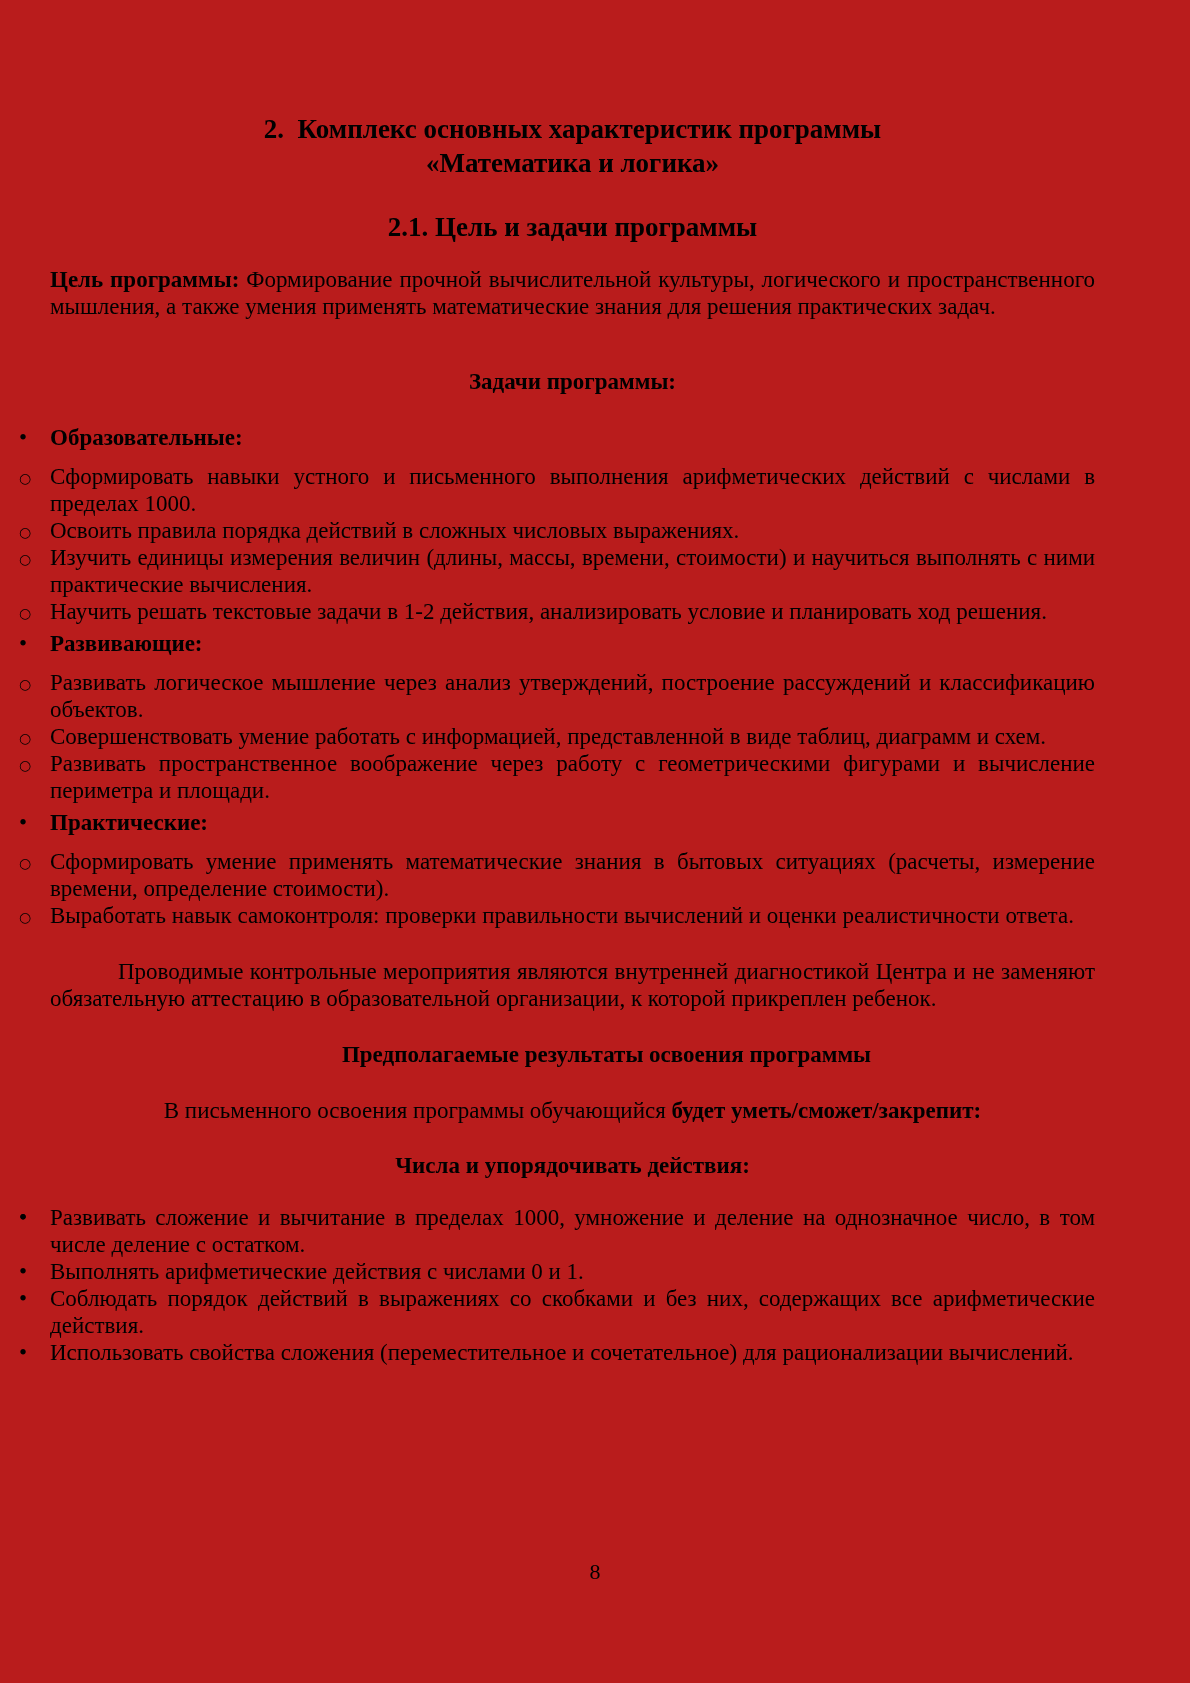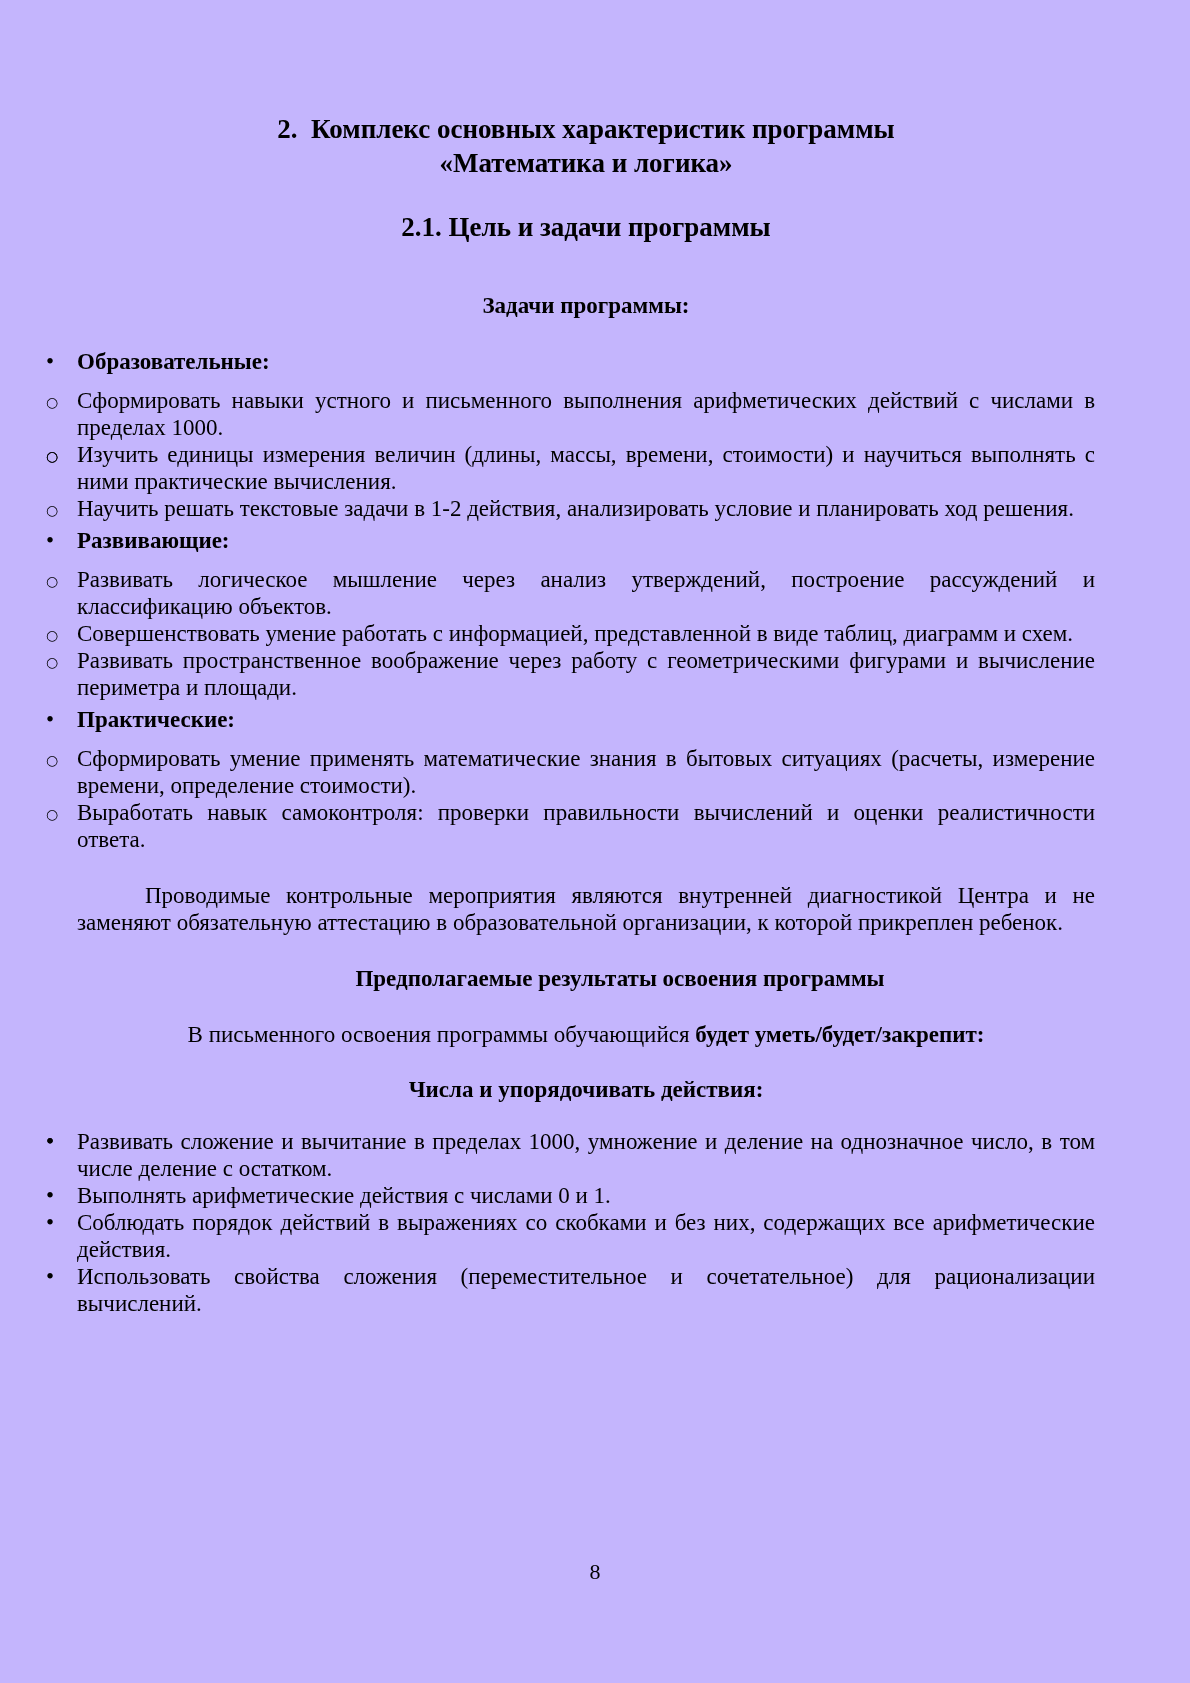--- a/index.html
+++ b/index.html
@@ -12,22 +12,22 @@
     height: 1683px;
     overflow: hidden;
     font-family: "Liberation Serif", "DejaVu Serif", serif;
     color: #000000;
   }
   .page {
     position: relative;
     box-sizing: border-box;
     width: 1190px;
     height: 1683px;
-    padding: 112px 95px 0 77px;
-    background: #c4b5fd;
+    padding: 112px 95px 0 50px;
+    background: #b91c1c;
     font-size: 23px;
     line-height: 27px;
   }
   p { margin: 0; text-align: center; }
   .bold { font-weight: 700; }
 
   .doc-title {
     font-weight: 700;
     text-align: center;
     font-size: 27px;
@@ -91,33 +91,35 @@
 </head>
 <body>
 
 <div class="page">
 
   <div class="doc-title">2.&nbsp;&nbsp;Комплекс основных характеристик программы</div>
   <div class="doc-title">«Математика и логика»</div>
 
   <div class="doc-title section-heading">2.1. Цель и задачи программы</div>
 
+  <p class="para goal"><b>Цель программы:</b> <span>Формирование прочной вычислительной культуры, логического и пространственного мышления, а также умения применять математические знания для решения практических задач.</span></p>
 
   <p class="bold tasks-heading">Задачи программы:</p>
 
   <div class="li group-label first">
     <span class="marker bullet">•</span>
     <span class="bold">Образовательные:</span>
   </div>
   <div class="li">
     <span class="marker circle">○</span>
     <span>Сформировать навыки устного и письменного выполнения арифметических действий с числами в пределах 1000.</span>
   </div>
   <div class="li">
     <span class="marker circle">○</span>
+    <span>Освоить правила порядка действий в сложных числовых выражениях.</span>
   </div>
   <div class="li">
     <span class="marker circle">○</span>
     <span>Изучить единицы измерения величин (длины, массы, времени, стоимости) и научиться выполнять с ними практические вычисления.</span>
   </div>
   <div class="li">
     <span class="marker circle">○</span>
     <span>Научить решать текстовые задачи в 1-2 действия, анализировать условие и планировать ход решения.</span>
   </div>
 
@@ -148,21 +150,21 @@
   </div>
   <div class="li">
     <span class="marker circle">○</span>
     <span>Выработать навык самоконтроля: проверки правильности вычислений и оценки реалистичности ответа.</span>
   </div>
 
   <p class="para note">Проводимые контрольные мероприятия являются внутренней диагностикой Центра и не заменяют обязательную аттестацию в образовательной организации, к которой прикреплен ребенок.</p>
 
   <p class="results-heading">Предполагаемые результаты освоения программы</p>
 
-  <p class="results-intro"><span>В письменного освоения программы обучающийся</span> <b>будет уметь/будет/закрепит:</b></p>
+  <p class="results-intro"><span>В письменного освоения программы обучающийся</span> <b>будет уметь/сможет/закрепит:</b></p>
 
   <p class="numbers-heading">Числа и упорядочивать действия:</p>
 
   <div class="li num-item first">
     <span class="marker bullet">•</span>
   </div>
   <div class="li num-item">
     <span class="marker bullet">•</span>
     <span>Развивать сложение и вычитание в пределах 1000, умножение и деление на однозначное число, в том числе деление с остатком.</span>
   </div>

